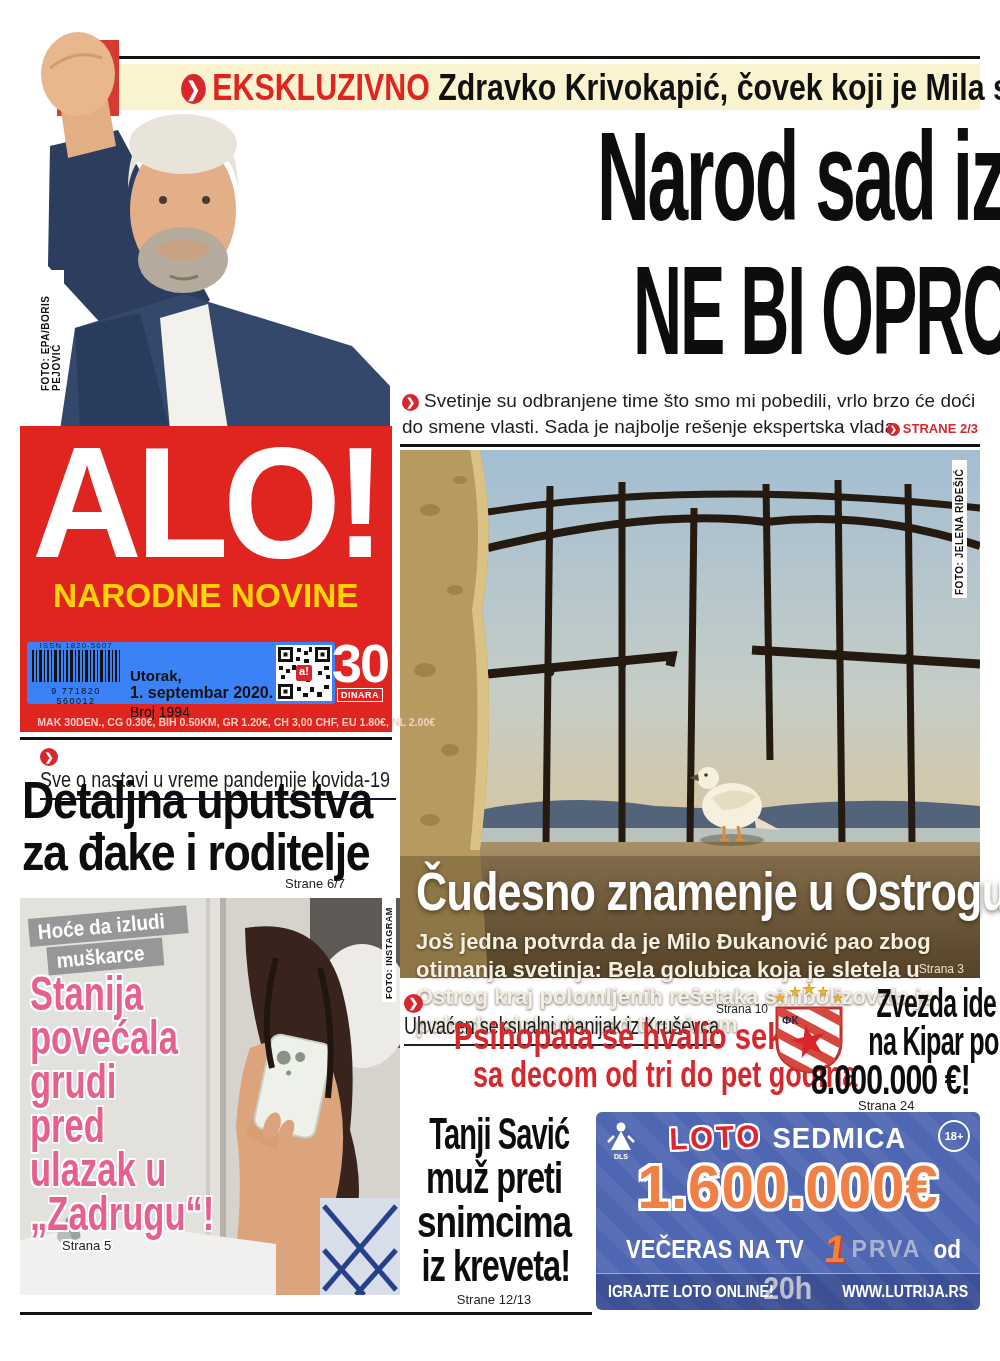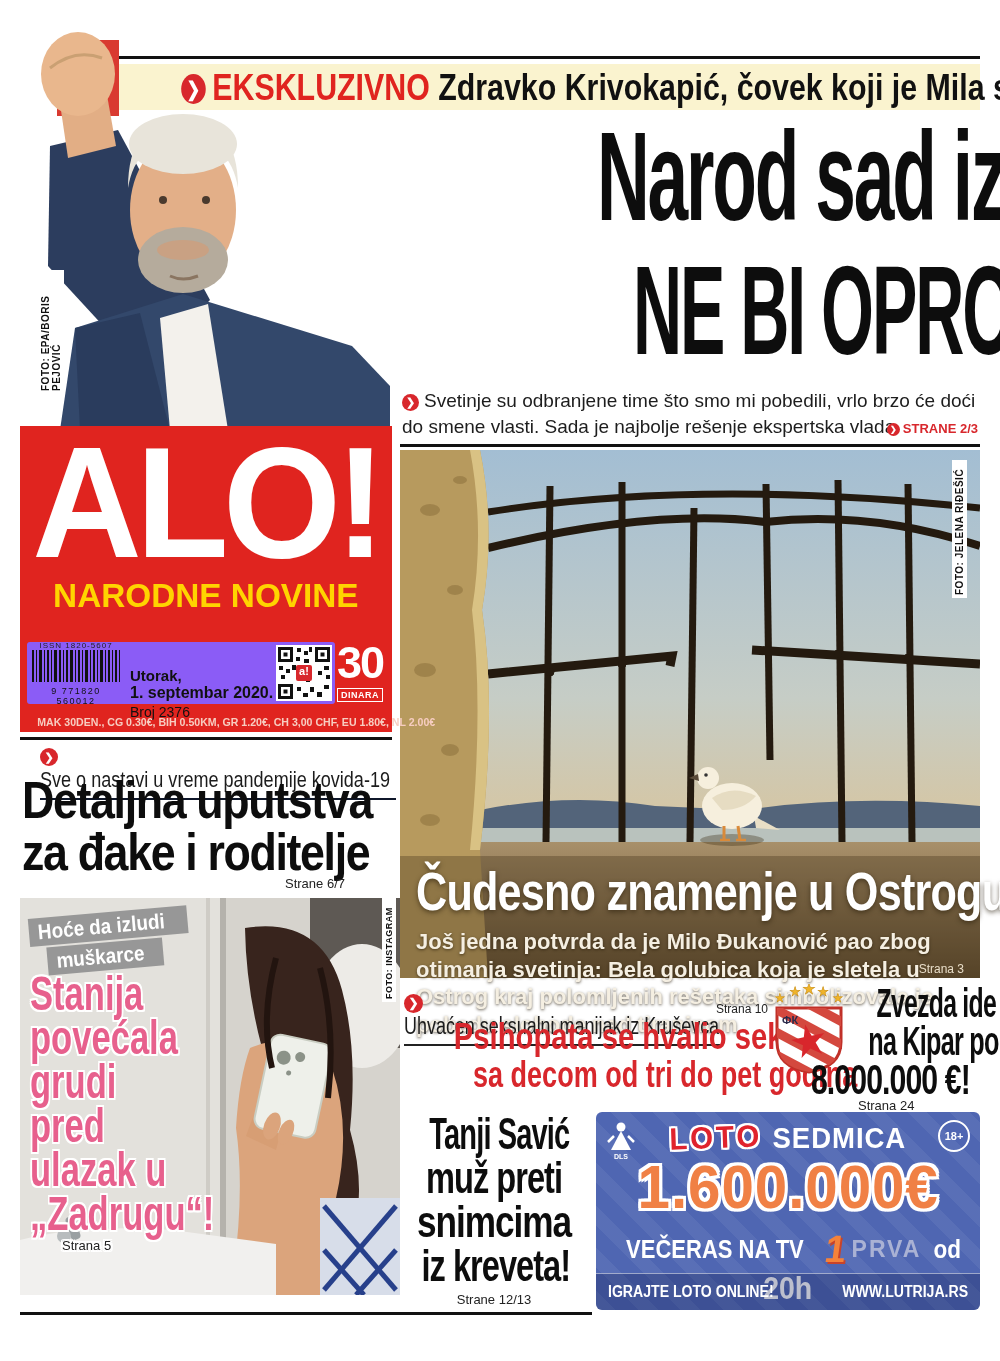--- a/index.html
+++ b/index.html
@@ -135,21 +135,21 @@
   <div class="abs" style="left:416px;top:962px;width:548px;text-align:right;font-size:12px;color:#e8ddc8;">Strana 3</div>
 
   <div class="abs" style="left:20px;top:426px;width:372px;height:306px;background:#e0241f;z-index:3;">
     <div style="text-align:center;margin-top:-14px;">
       <span class="cond oc" style="font-size:158px;line-height:180px;color:#fff;letter-spacing:-6px;transform:scaleX(.96);">ALO!</span>
     </div>
     <div style="text-align:center;margin-top:-16px;">
       <span class="cond oc" style="font-size:34px;color:#ffd400;letter-spacing:0;transform:scaleX(.98);">NARODNE NOVINE</span>
     </div>
 
-    <div class="abs" style="left:7px;top:216px;width:302px;height:62px;background:#8b5cf6;border-radius:3px;display:flex;align-items:center;padding:0 3px;">
+    <div class="abs" style="left:7px;top:216px;width:302px;height:62px;background:#3b82f6;border-radius:3px;display:flex;align-items:center;padding:0 3px;">
       <div style="width:92px;text-align:center;">
         <div style="font-size:8px;letter-spacing:1px;color:#222;">ISSN 1820-5607</div>
         <svg width="88" height="32" viewBox="0 0 88 32">
           <g fill="#111">
             <rect x="0" width="2" height="32"></rect>
               <rect x="4" width="1" height="32"></rect>
               <rect x="7" width="3" height="32"></rect>
             <rect x="12" width="1" height="32"></rect>
               <rect x="15" width="2" height="32"></rect>
               <rect x="19" width="1" height="32"></rect>
@@ -171,21 +171,21 @@
             <rect x="80" width="1" height="32"></rect>
               <rect x="83" width="2" height="32"></rect>
               <rect x="87" width="1" height="32"></rect>
           </g>
         </svg>
         <div style="font-size:9px;letter-spacing:1.5px;color:#111;">9 771820 560012</div>
       </div>
       <div style="flex:1;padding-left:8px;color:#111;margin-top:44px;">
         <div style="font-size:15px;font-weight:900;line-height:16px;">Utorak,</div>
         <div style="font-size:16px;font-weight:900;line-height:18px;">1. septembar 2020.</div>
-        <div style="font-size:14px;line-height:20px;">Broj 2376</div>
+        <div style="font-size:14px;line-height:20px;">Broj 1994</div>
       </div>
       <div style="position:relative;width:56px;height:56px;">
         <svg width="56" height="56" viewBox="0 0 56 56">
           <rect width="56" height="56" fill="#fff"></rect>
           <g fill="#111">
             <rect x="2" y="2" width="15" height="15"></rect>
               <rect x="39" y="2" width="15" height="15"></rect>
               <rect x="2" y="39" width="15" height="15"></rect>
             <rect x="21" y="3" width="4" height="4"></rect>
               <rect x="28" y="6" width="4" height="4"></rect>
@@ -216,21 +216,21 @@
               <rect x="44.5" y="7.5" width="4" height="4"></rect>
               <rect x="7.5" y="44.5" width="4" height="4"></rect>
             </g>
           <rect x="20" y="20" width="16" height="16" rx="2" fill="#d8272c"></rect>
         </svg>
         <span class="abs" style="left:0;top:20px;width:56px;text-align:center;color:#fff;font-weight:900;font-size:11px;">a!</span>
       </div>
     </div>
 
     <div class="abs" style="left:312px;top:216px;width:56px;height:62px;text-align:center;color:#fff;">
-      <div style="font-size:45px;font-weight:900;line-height:42px;letter-spacing:-2px;">30</div>
+      <div style="font-size:54px;font-weight:900;line-height:42px;letter-spacing:-2px;">30</div>
       <div style="display:inline-block;font-size:9px;font-weight:bold;border:1px solid #fff;padding:1px 3px;margin-top:2px;letter-spacing:.5px;">DINARA</div>
     </div>
 
     <div class="abs" style="left:0;bottom:2px;width:372px;text-align:center;">
       <span class="cond oc" style="font-size:11.5px;font-weight:bold;color:#f7cdc1;transform:scaleX(.92);">MAK 30DEN., CG 0.30€, BIH 0.50KM, GR 1.20€, CH 3,00 CHF, EU 1.80€, NL 2.00€</span>
     </div>
   </div>
 
   <div class="abs rule" style="left:20px;top:737px;width:372px;height:3px;"></div>
 

